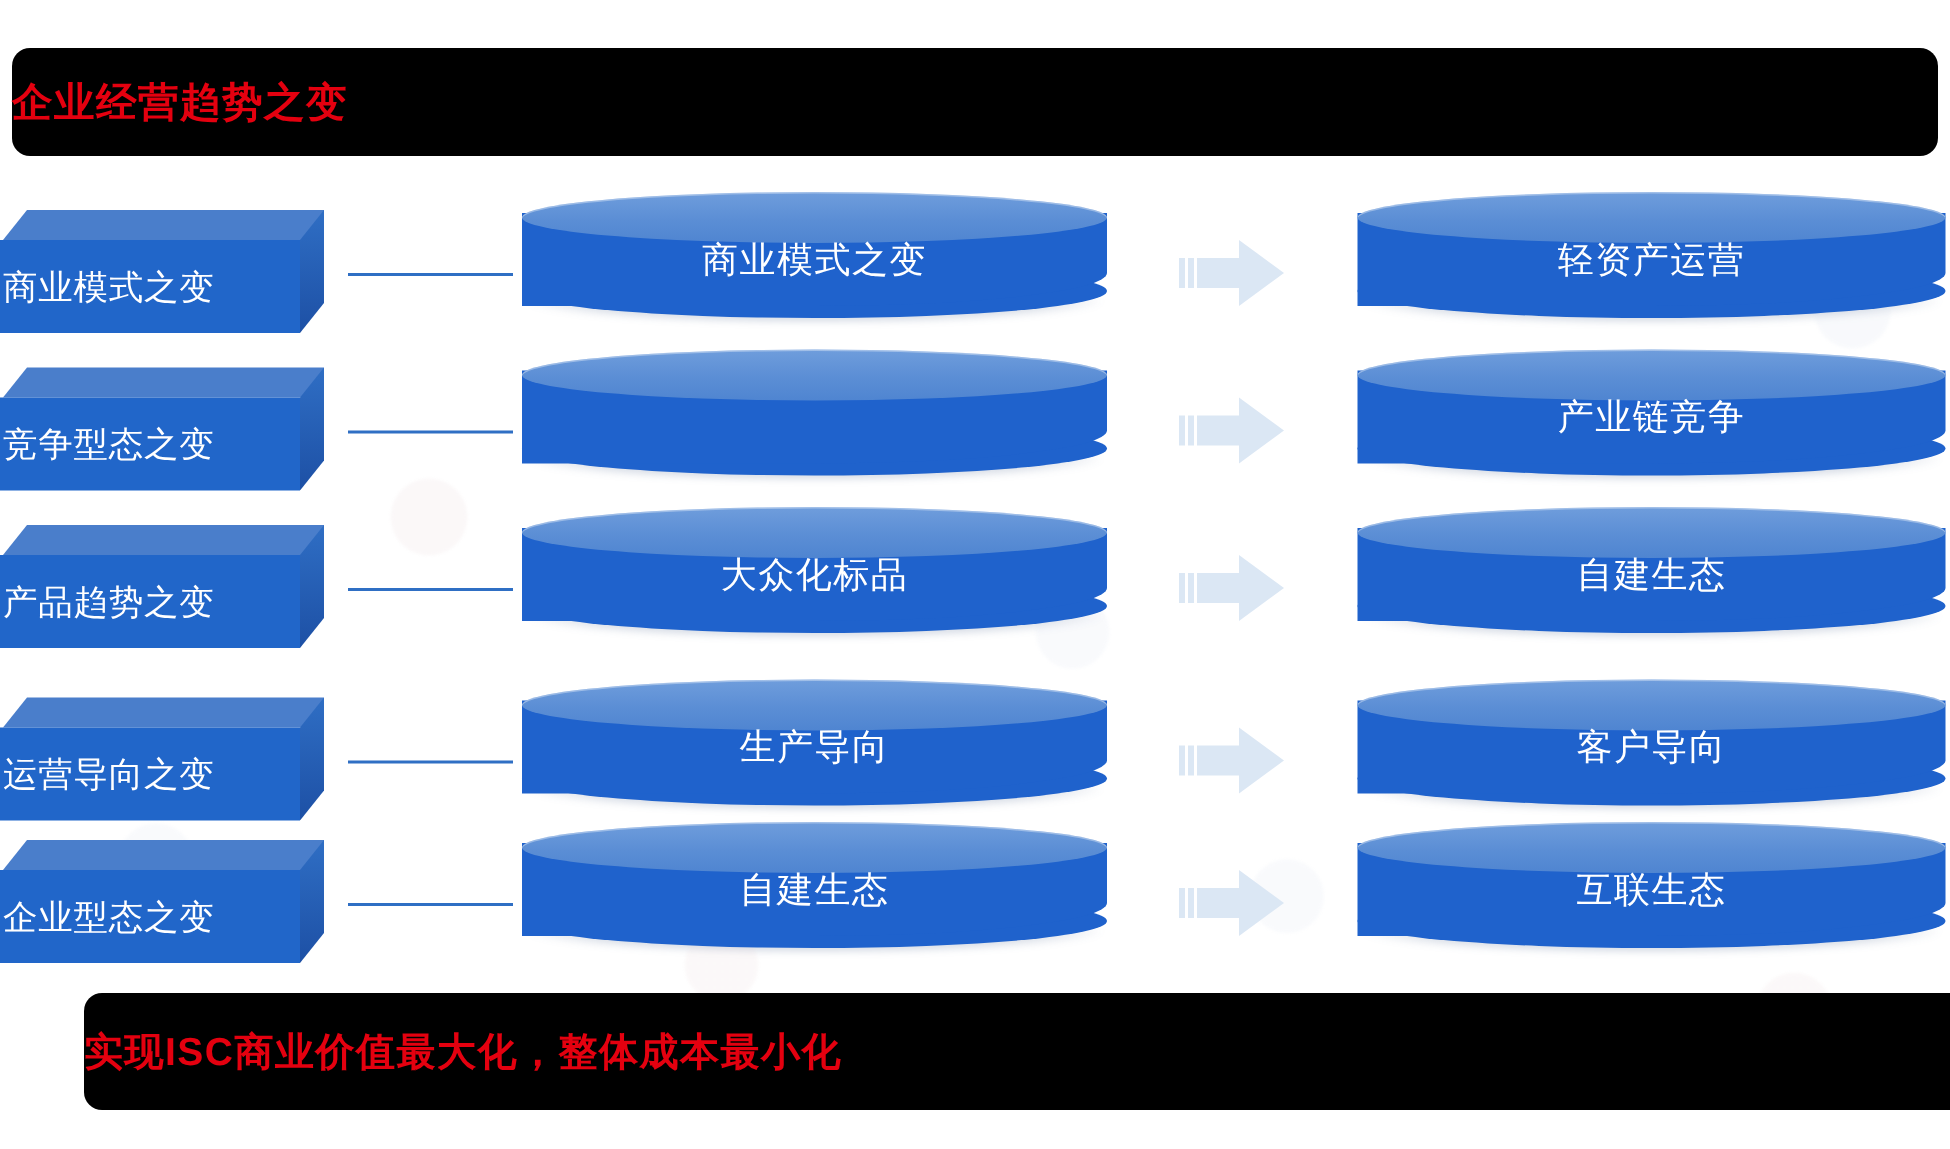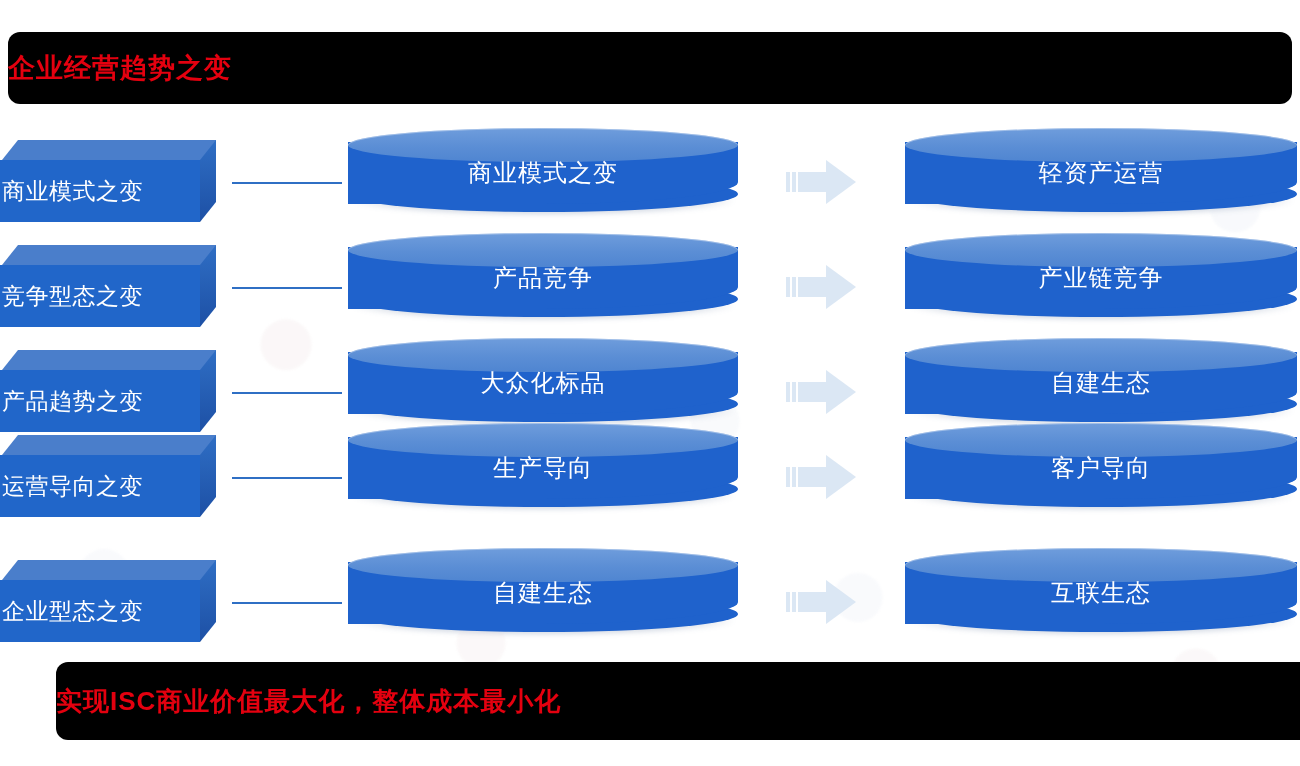--- a/index.html
+++ b/index.html
@@ -197,21 +197,20 @@
     <div class="face">
       <span>竞争型态之变</span>
     </div>
   </div>
   <div class="connector"></div>
   <div class="cyl cyl-left">
     <div class="shadow"></div>
     <div class="btm"></div>
     <div class="body"></div>
     <div class="top"></div>
-    <div class="label">产品竞争</div>
   </div>
   <div class="arrow-tail">
     <i class="a1"></i>
       <i class="a2"></i>
       <i class="a3"></i>
       <i class="a4"></i>
   </div>
   <div class="cyl cyl-right">
     <div class="shadow"></div>
     <div class="btm"></div>
@@ -245,21 +244,21 @@
   </div>
   <div class="cyl cyl-right">
     <div class="shadow"></div>
     <div class="btm"></div>
     <div class="body"></div>
     <div class="top"></div>
     <div class="label">自建生态</div>
   </div>
 </div>
 
-<div class="row" style="top:423px;">
+<div class="row" style="top:453px;">
   <div class="cube">
     <div class="top"></div>
     <div class="side"></div>
     <div class="face">
       <span>运营导向之变</span>
     </div>
   </div>
   <div class="connector"></div>
   <div class="cyl cyl-left">
     <div class="shadow"></div>

